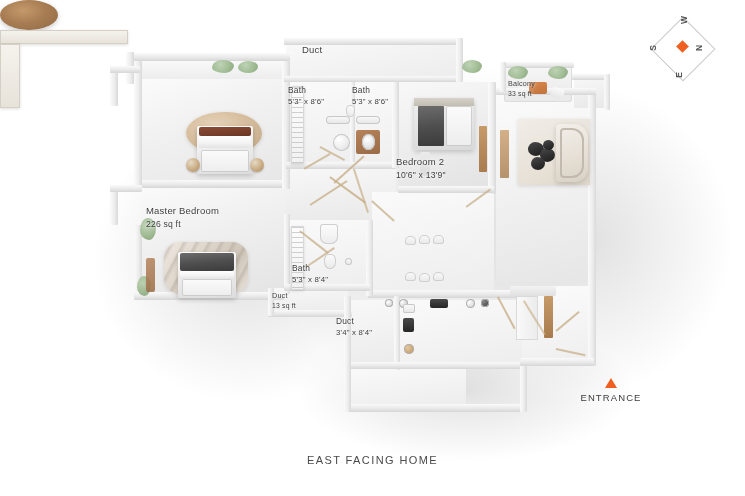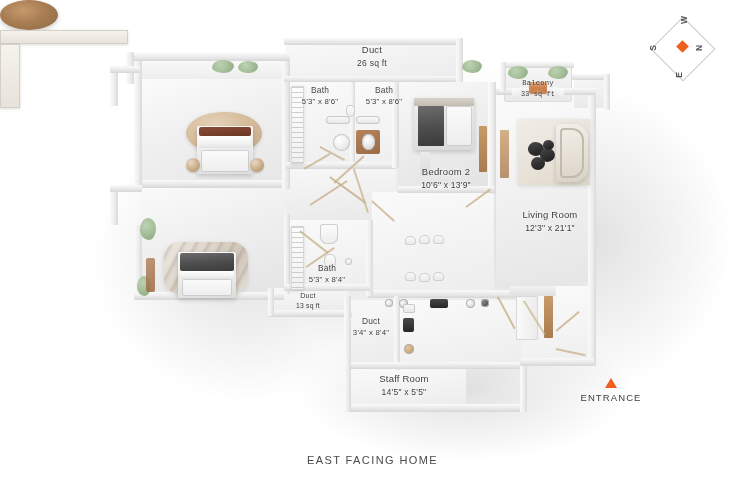--- a/index.html
+++ b/index.html
@@ -39,21 +39,20 @@
     pointer-events: none;
   }
   .roomfloor {
     position: absolute;
     box-sizing: border-box;
   }
 
   
   .rlabel {
     position: absolute;
-    text-align: center;
     color: #3e3e3e;
     line-height: 1.28;
     white-space: nowrap;
     letter-spacing: .2px;
     text-shadow: 0 0 3px rgba(255,255,255,0.95), 0 0 6px rgba(255,255,255,0.8);
     pointer-events: none;
   }
   .rlabel .nm { display:block; font-size: 9.5px; }
   .rlabel .dim { display:block; font-size: 8.6px; margin-top: 1.5px; }
   .rlabel.small .nm { font-size: 8.4px; }
@@ -476,72 +475,67 @@
   <div class="door-line" style="left:372px; top:200px; width:30px; transform:rotate(42deg); opacity:.8;"></div>
   <div class="door-line" style="left:466px; top:206px; width:30px; transform:rotate(-36deg); opacity:.8;"></div>
   <div class="door-line" style="left:498px; top:296px; width:36px; transform:rotate(62deg); opacity:.85;"></div>
   <div class="door-line" style="left:556px; top:330px; width:30px; transform:rotate(-40deg); opacity:.85;"></div>
   <div class="door-line" style="left:556px; top:348px; width:30px; transform:rotate(12deg); opacity:.8;"></div>
   <div class="door-line" style="left:524px; top:300px; width:40px; transform:rotate(58deg); opacity:.7;"></div>
   <div class="door-line" style="left:354px; top:168px; width:46px; transform:rotate(72deg); opacity:.75;"></div>
 
   <div class="rlabel" style="left:302px; top:44px; width:140px;">
     <span class="nm">Duct</span>
-    <span class="dim">26 sq ft</span>
   </div>
 
 
   <div class="rlabel small" style="left:288px; top:85px; width:64px;">
     <span class="nm">Bath</span>
     <span class="dim">5'3" x 8'6"</span>
   </div>
 
   <div class="rlabel small" style="left:352px; top:85px; width:64px;">
     <span class="nm">Bath</span>
     <span class="dim">5'3" x 8'6"</span>
   </div>
 
-  <div class="rlabel tiny" style="left:508px; top:79px; width:60px;font-family:Liberation Mono, monospace;">
+  <div class="rlabel tiny" style="left:508px; top:79px; width:60px;">
     <span class="nm">Balcony</span>
     <span class="dim">33 sq ft</span>
   </div>
 
-  <div class="rlabel" style="left:396px; top:166px; width:100px;">
+  <div class="rlabel" style="left:396px; top:156px; width:100px;">
     <span class="nm">Bedroom 2</span>
     <span class="dim">10'6" x 13'9"</span>
   </div>
 
 
-  <div class="rlabel" style="left:496px; top:209px; width:108px;">
-    <span class="nm">Living Room</span>
-    <span class="dim">12'3" x 21'1"</span>
-  </div>
-
+
+  <div class="rlabel" style="left:146px; top:205px; width:134px;">
+    <span class="nm">Master Bedroom</span>
+    <span class="dim">226 sq ft</span>
+  </div>
 
 
   <div class="rlabel small" style="left:292px; top:263px; width:70px;">
     <span class="nm">Bath</span>
     <span class="dim">5'3" x 8'4"</span>
   </div>
 
   <div class="rlabel tiny" style="left:272px; top:291px; width:72px;">
     <span class="nm">Duct</span>
     <span class="dim">13 sq ft</span>
   </div>
 
   <div class="rlabel small" style="left:336px; top:316px; width:70px;">
     <span class="nm">Duct</span>
     <span class="dim">3'4" x 8'4"</span>
   </div>
 
 
-  <div class="rlabel" style="left:348px; top:373px; width:112px;">
-    <span class="nm">Staff Room</span>
-    <span class="dim">14'5" x 5'5"</span>
-  </div>
 
   <div id="compass" style="left:644px; top:12px; width:86px; height:76px;">
     <div class="comp-box"></div>
     <div class="comp-marker" style="left:34px; top:30px;"></div>
     <span class="comp-letter" style="left:36px; top:3px; transform:rotate(-90deg);">W</span>
     <span class="comp-letter" style="left:52px; top:31px; transform:rotate(-90deg);">N</span>
     <span class="comp-letter" style="left:6px; top:31px; transform:rotate(-90deg);">S</span>
     <span class="comp-letter" style="left:32px; top:58px; transform:rotate(-90deg);">E</span>
   </div>
 

